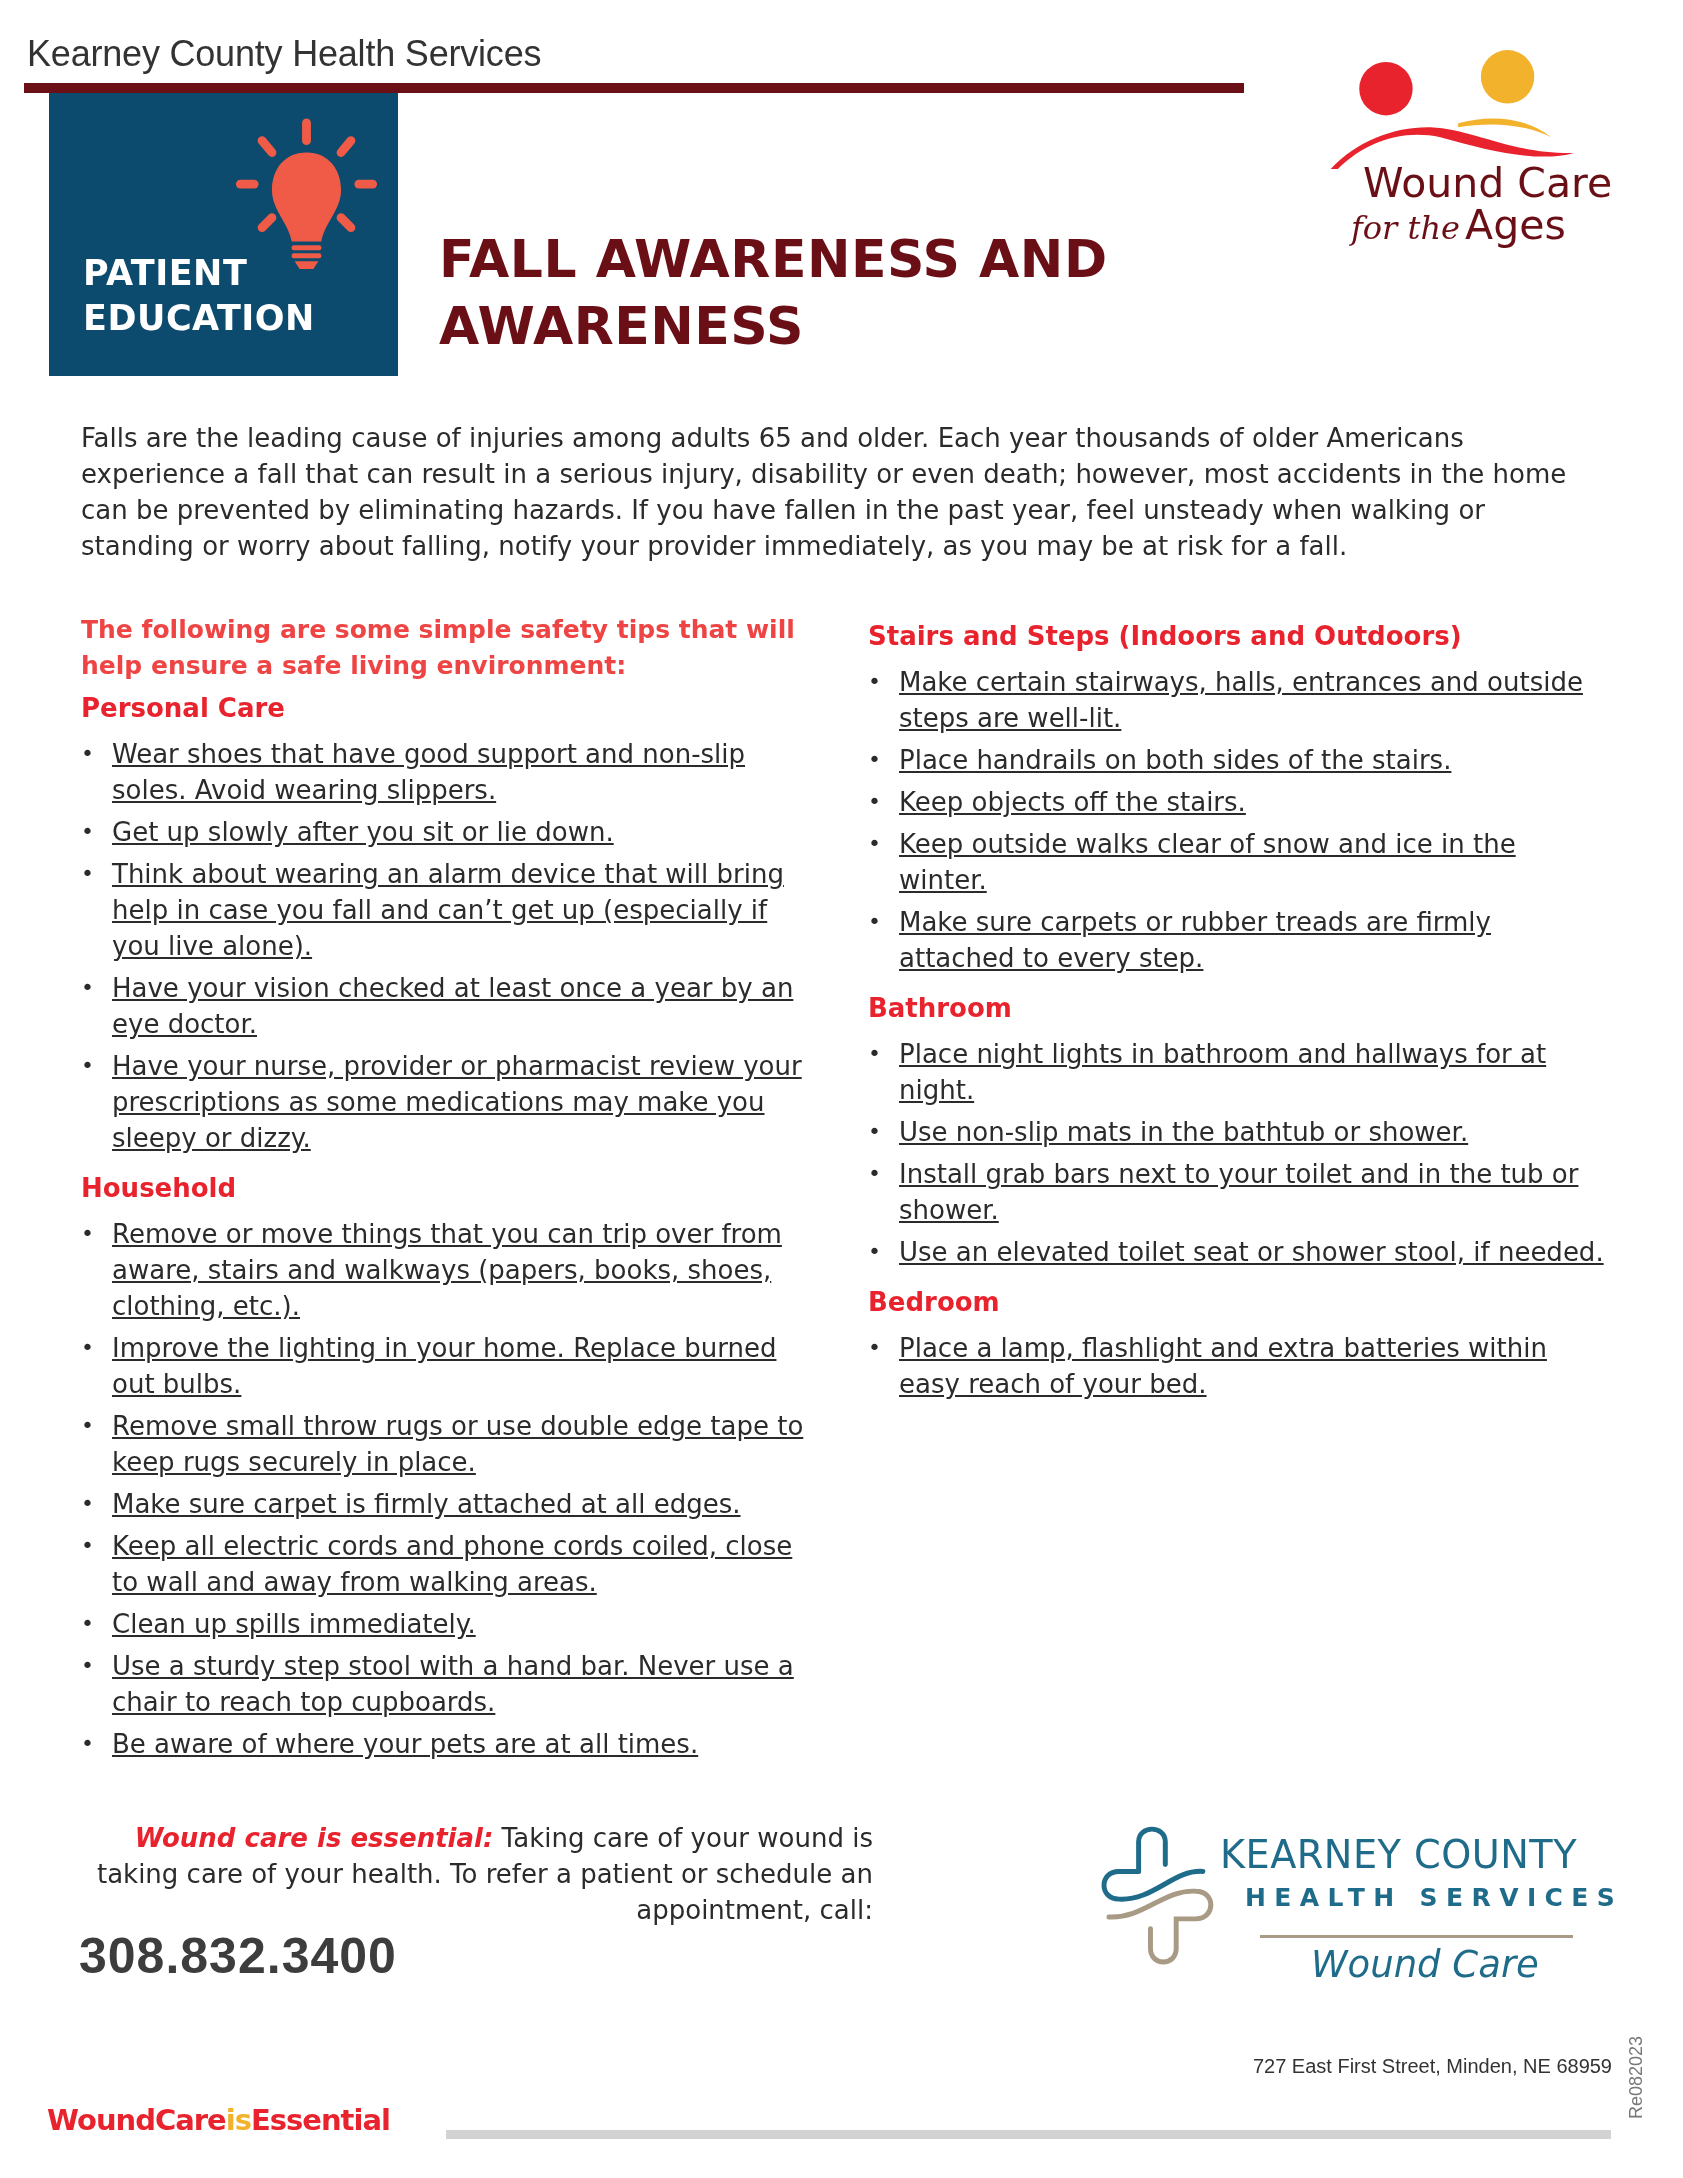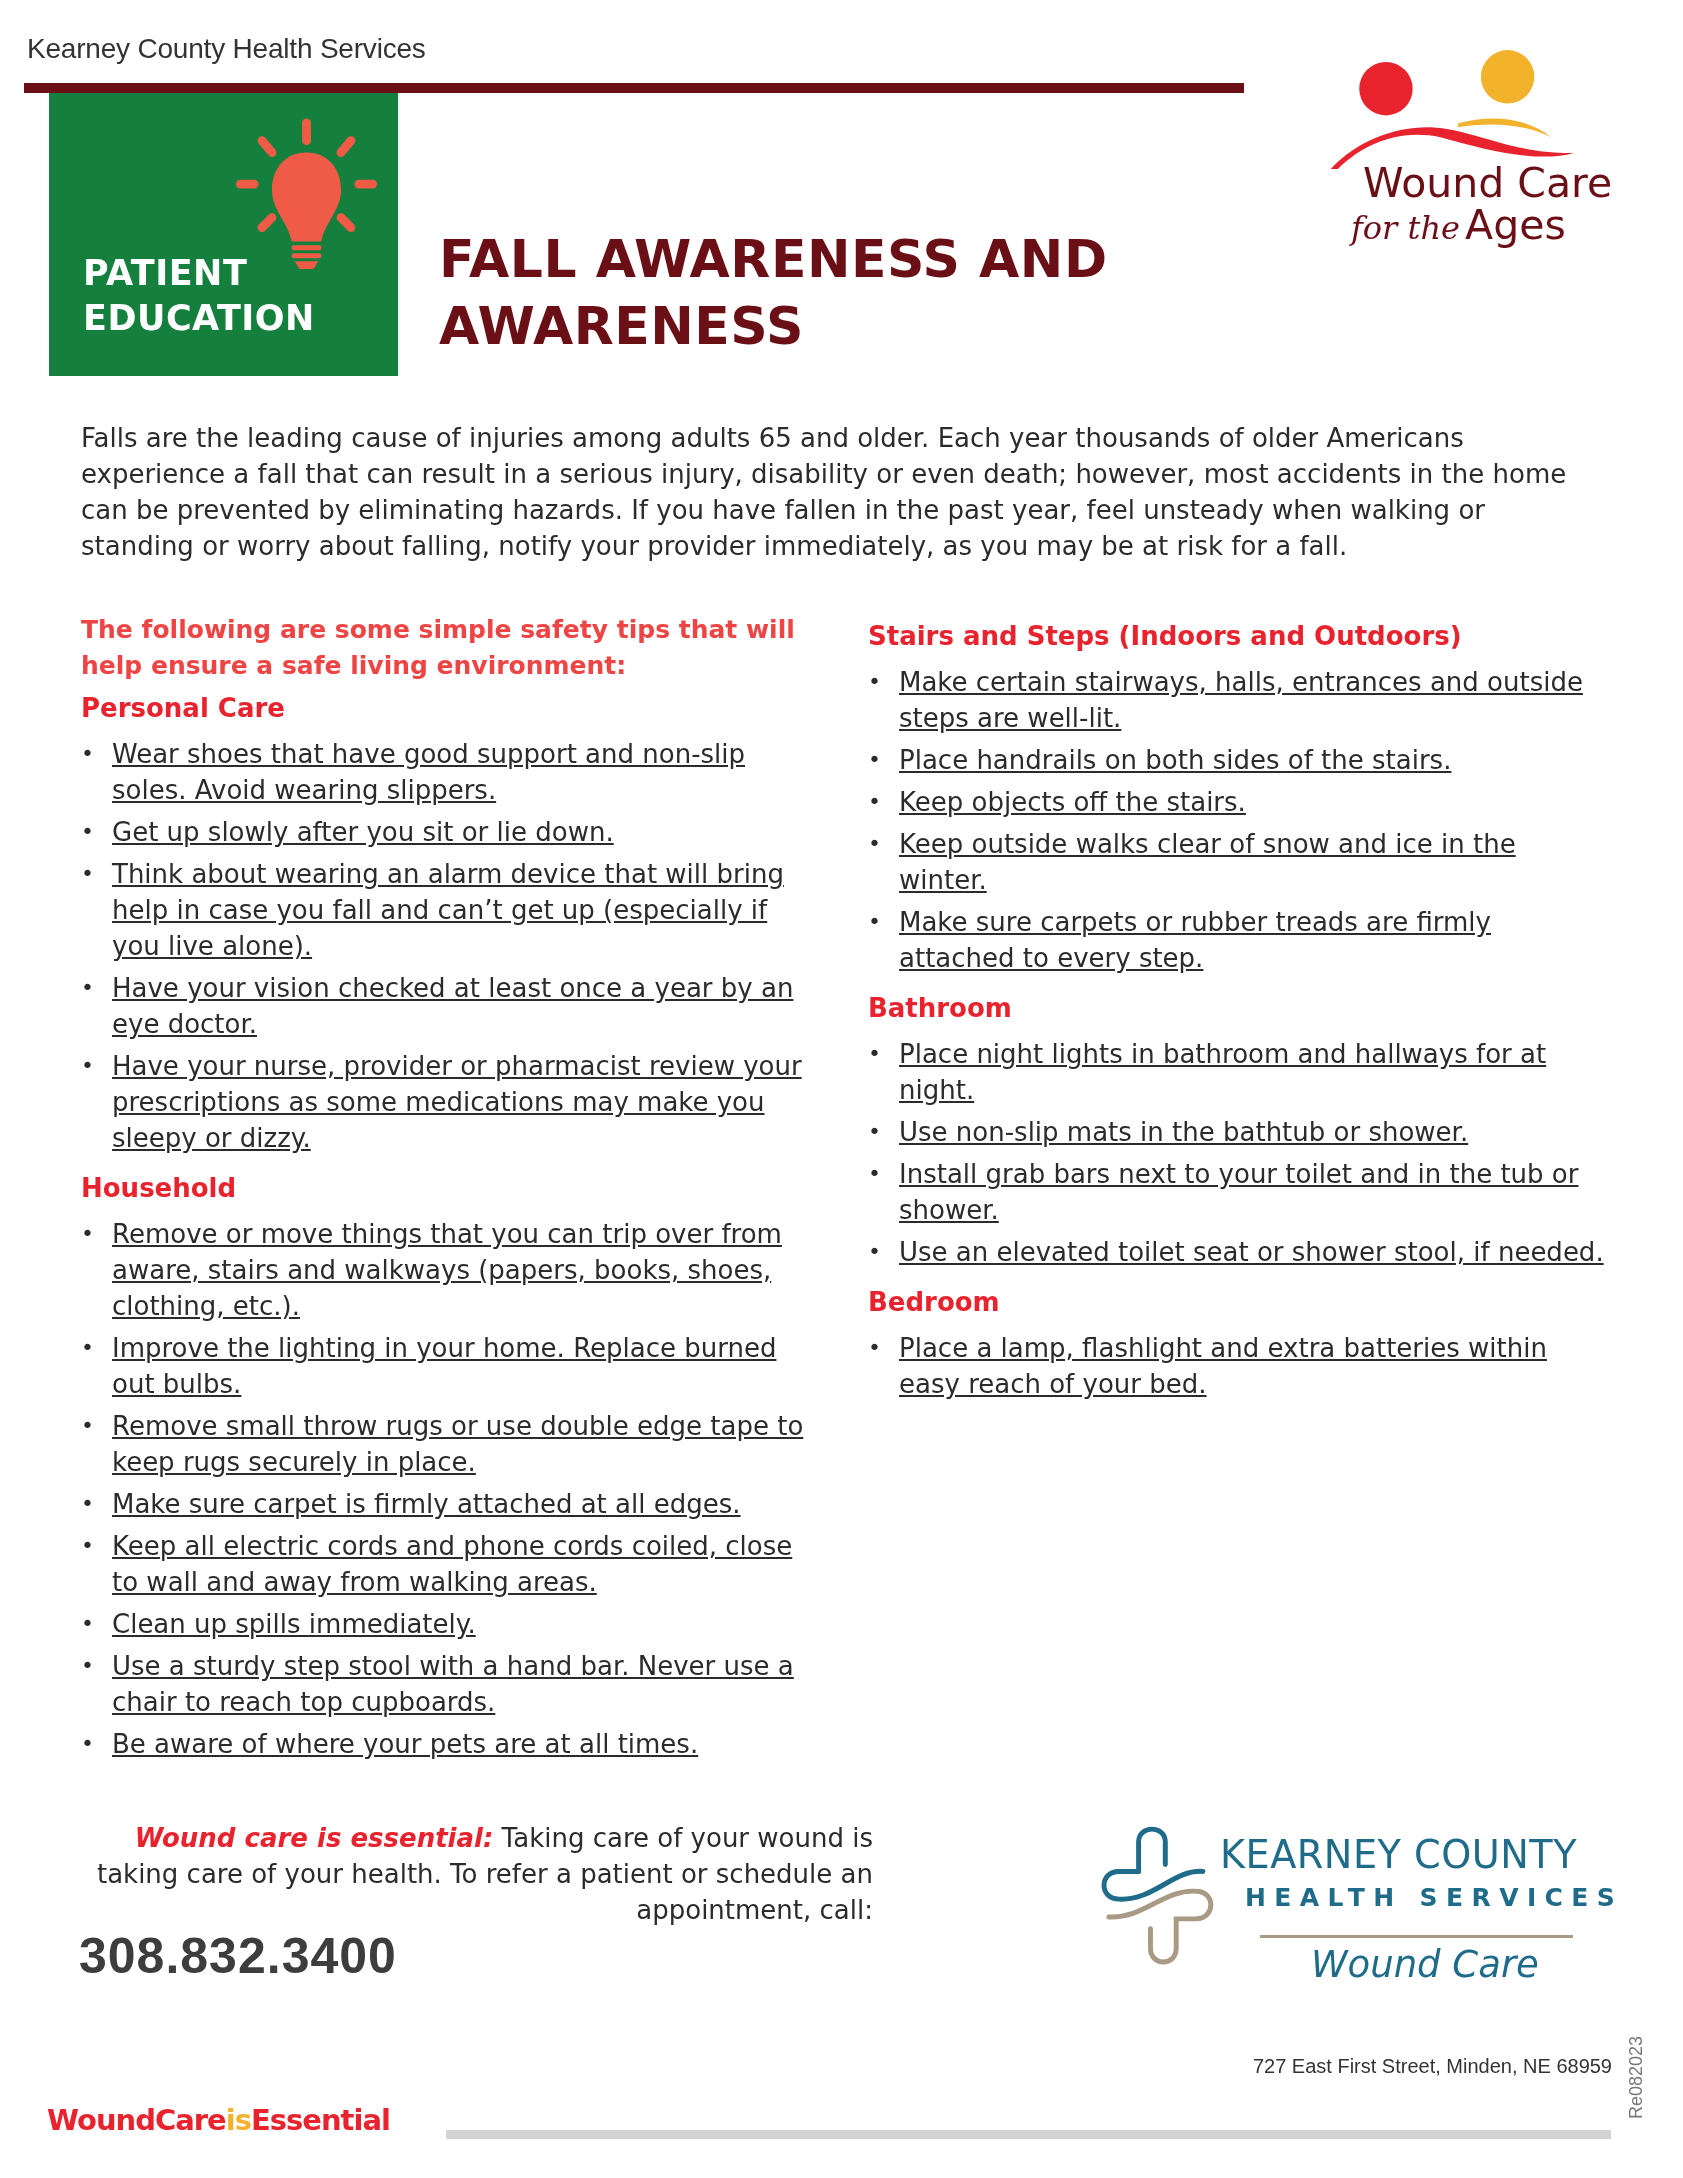--- a/index.html
+++ b/index.html
@@ -1,21 +1,21 @@
 <!DOCTYPE html>
 <html><head>
 <meta charset="utf-8">
 <style>
   html, body { margin:0; padding:0; background:#ffffff; }
   body { width:1683px; height:2178px; position:relative; overflow:hidden;
          font-family:"DejaVu Sans", sans-serif; color:#2b2b2b; }
   .abs { position:absolute; }
-  .org-header { left:27px; top:33px; font-family:"Liberation Sans", sans-serif; font-size:28px; color:#333; letter-spacing:-0.2px; }
+  .org-header { left:27px; top:33px; font-family:"Liberation Sans", sans-serif; font-size:36px; color:#333; letter-spacing:-0.2px; }
   .top-bar { left:24px; top:83px; width:1220px; height:10px; background:#6b0f17; }
-  .red-box { left:49px; top:93px; width:349px; height:283px; background:#15803d; }
+  .red-box { left:49px; top:93px; width:349px; height:283px; background:#0c4a6e; }
   .red-box .label { position:absolute; left:34px; top:158px; color:#fff; font-family:"DejaVu Sans", sans-serif; font-weight:bold; font-size:35px; line-height:45px; letter-spacing:0.5px; }
   .bulb { position:absolute; left:183px; top:20px; width:149px; height:158px; }
   .title { left:439px; top:226px; color:#6b0f17; font-family:"DejaVu Sans", sans-serif; font-weight:bold; font-size:52px; line-height:67px; letter-spacing:0.5px; }
   .logo-top { left:1292px; top:40px; width:356px; height:228px; }
   .logo-top .wc1 { position:absolute; left:71px; top:119px; font-family:"DejaVu Sans", sans-serif; font-size:41px; color:#6b0f17; white-space:nowrap; }
   .logo-top .wc2 { position:absolute; left:59px; top:161px; white-space:nowrap; color:#6b0f17; }
   .logo-top .wc2 .ft { font-family:"DejaVu Serif", serif; font-style:italic; font-size:32px; }
   .logo-top .wc2 .ag { font-family:"DejaVu Sans", sans-serif; font-size:41px; }
   .intro { left:81px; top:420px; width:1525px; font-size:26px; line-height:36px; color:#2b2b2b; }
   .col { font-size:26px; line-height:36px; color:#2b2b2b; }

